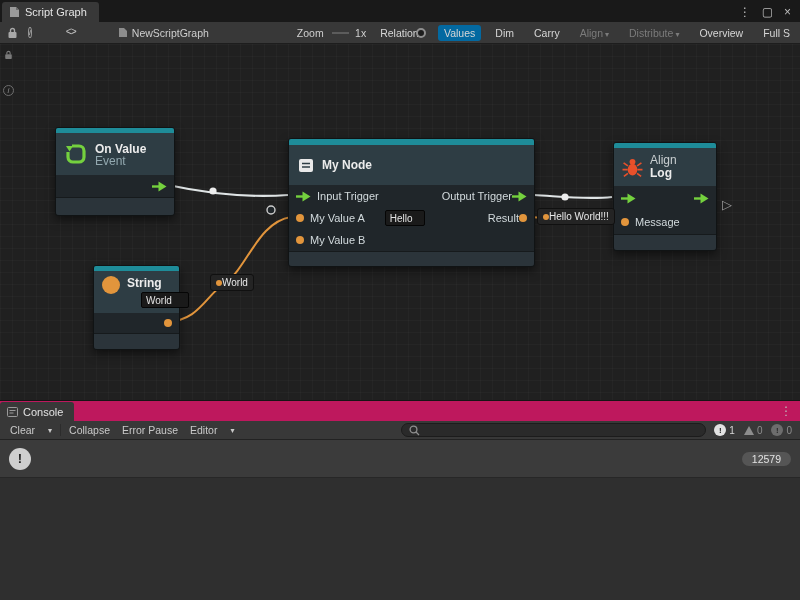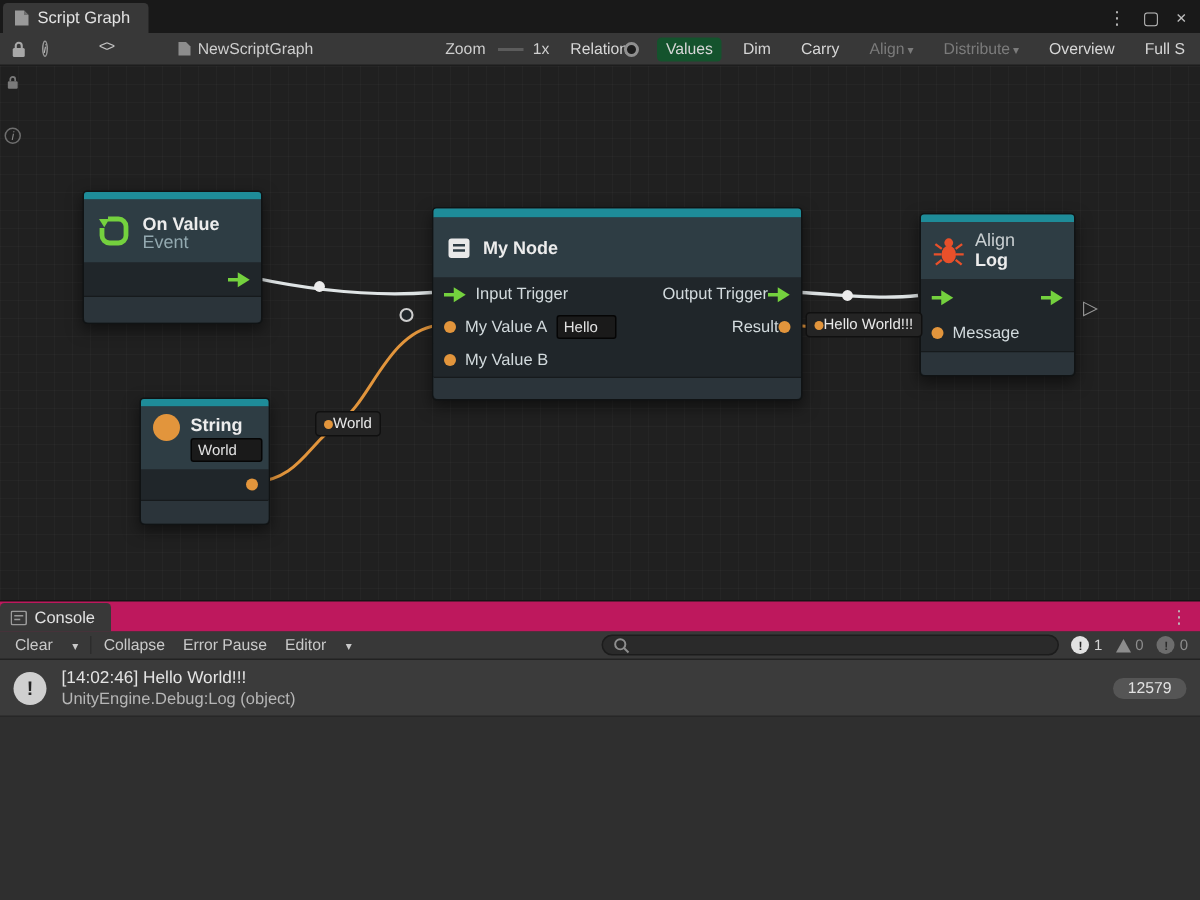--- a/index.html
+++ b/index.html
@@ -24,21 +24,21 @@
               font-size:8px; display:inline-flex; align-items:center; justify-content:center; font-style:italic; }
   .codeglyph { font-family:"Liberation Mono", monospace; font-size:10px; color:#c4c4c4; letter-spacing:-1px; }
   .gname { display:flex; align-items:center; gap:4px; margin-left:42px; color:#cfcfcf; }
   .zoomlabel { margin-left:88px; }
   .slider { position:relative; width:94px; height:12px; margin-left:8px; display:inline-block; }
   .slider .track { position:absolute; left:0; right:0; top:5px; height:2px; background:#5c5c5c; }
   .slider .knob { position:absolute; left:84px; top:1px; width:10px; height:10px; border-radius:50%;
                   background:#1d1d1d; border:2px solid #8f8f8f; }
   .zoomval { margin-left:6px; }
   .tbtn { margin-left:8px; padding:2px 6px; border-radius:3px; color:#d6d6d6; }
-  .tbtn.active { background:#14532d; }
+  .tbtn.active { background:#0369a1; }
   .tbtn.disabled { color:#7b7b7b; }
   .tbtn .caret { font-size:8px; margin-left:2px; }
 
   
   .canvas { position:relative; width:800px; height:356px; background-color:#202020;
     background-image:
       linear-gradient(rgba(255,255,255,0.025) 1px, transparent 1px),
       linear-gradient(90deg, rgba(255,255,255,0.025) 1px, transparent 1px);
     background-size:12px 12px; overflow:hidden; }
   .corner-ico { position:absolute; left:2px; width:13px; height:13px; display:flex; align-items:center;
@@ -61,21 +61,21 @@
   .prow { background:#20262a; display:flex; align-items:center; gap:6px; padding:0 7px; }
   .rgt { margin-left:auto; display:flex; align-items:center; gap:0; }
   .plabel { font-size:11px; color:#d2dadd; }
   .nfoot { background:#2b343a; border-top:1px solid #161a1c; border-radius:0 0 3px 3px; }
   .flow-arrow { display:inline-flex; color:#74d13e; }
   .flow-arrow svg { display:block; }
   .value-dot { width:8px; height:8px; border-radius:50%; background:#e2953c; flex:0 0 auto; }
   .value-dot.small { width:6px; height:6px; }
   .string-icon { width:18px; height:18px; border-radius:50%; background:#e2953c; flex:0 0 auto; }
   .mini-input { background:#1a1a1a; border:1px solid #050505; border-radius:2px; color:#e2e2e2;
-                font-size:10px; height:16px; padding:0 4px; font-family:"Liberation Sans", sans-serif; }
+                font-size:10px; height:16px; padding:0 4px; font-family:"Liberation Sans", sans-serif;margin-left:14px; }
   .chip { position:absolute; z-index:3; display:flex; align-items:center; gap:0; background:#242424;
           border:1px solid #101010; border-radius:3px; padding:2px 5px; font-size:10px; color:#e8e8e8; }
   .play-outline { position:absolute; z-index:2; color:#9a9a9a; font-size:13px; }
 
   
   .console { width:800px; }
   .ctabrow { height:21px; background:#be185d; border-top:1px solid #151515; display:flex; align-items:flex-end; }
   .ctab { display:flex; align-items:center; gap:5px; height:19px; padding:0 11px 0 7px; background:#383838;
           font-size:11px; color:#e2e2e2; border-radius:3px 3px 0 0; }
   .ckebab { margin-left:auto; color:#bdbdbd; font-size:12px; padding:0 8px 3px 0; }
@@ -368,22 +368,18 @@
         <span class="counter dim">
           <span class="cico err">!</span>
           <span>0</span>
         </span>
       </span>
     </div>
 
     <div class="clog">
       <div class="logrow">
         <span class="loginfo">!</span>
-        <div>
-          <div class="logline1">[14:02:46] Hello World!!!</div>
-          <div class="logline2">UnityEngine.Debug:Log (object)</div>
-        </div>
         <span class="logbadge">12579</span>
       </div>
     </div>
   </div>
 
 </div>
 
 </body></html>

